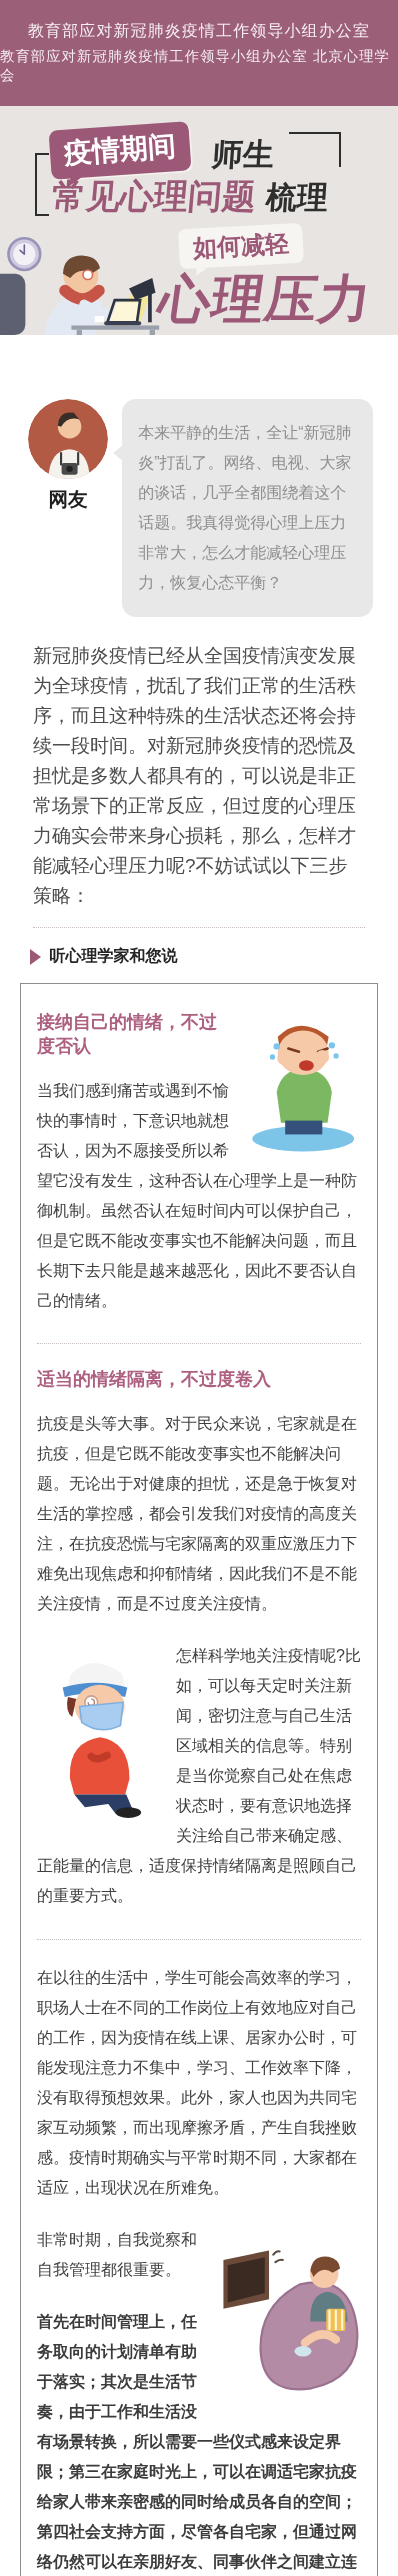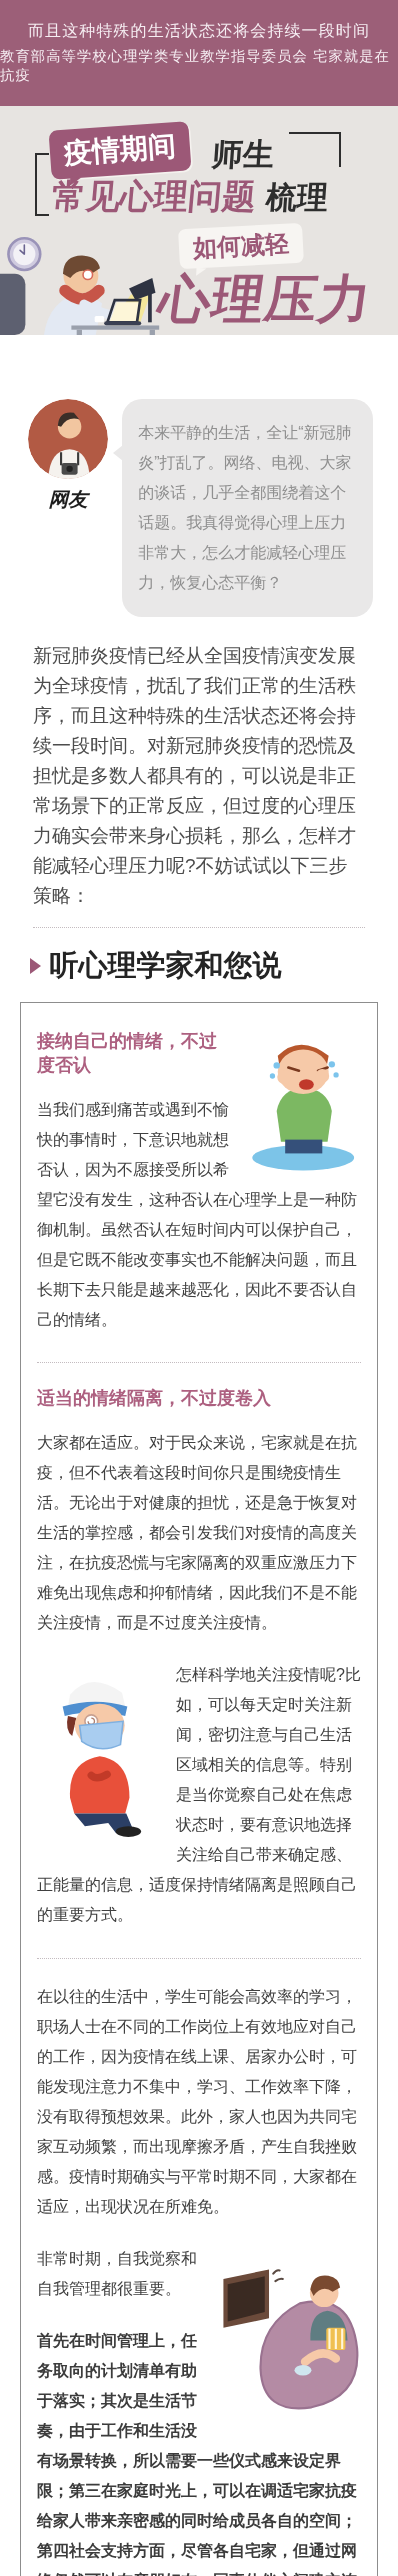--- a/index.html
+++ b/index.html
@@ -24,49 +24,49 @@
   .t2b{font-size:31px;font-weight:bold;color:#2e2e2e;margin-left:7.4px;transform:skewX(-4deg);display:inline-block;}
   .badge2{position:absolute;left:179px;top:120px;background:#f7f5f2;color:#9c5877;font-weight:bold;font-size:24px;padding:4.2px 14px;border-radius:7.4px;transform:rotate(-3deg);}
   .badge2::after{content:'';position:absolute;left:16px;bottom:-7.4px;border-left:10.6px solid #f7f5f2;border-bottom:8.5px solid transparent;transform:rotate(6deg);}
   .t3{position:absolute;left:159px;top:159px;font-size:52px;font-weight:bold;color:#9c5877;transform:skewX(-8deg);letter-spacing:1.1px;white-space:nowrap;}
   .study-svg{position:absolute;left:0;bottom:0;}
 
   
   .qa{display:flex;padding:0 25.5px;margin-top:64px;gap:11.7px;align-items:flex-start;}
   .avatar-col{width:85px;flex:none;text-align:center;}
   .avatar{width:80px;height:80px;border-radius:50%;overflow:hidden;margin:0 auto;}
-  .avatar-label{margin-top:7.4px;font-size:19.6px;font-weight:bold;font-style:italic;color:#1e1e1e;}
-  .bubble{flex:1;background:#e9e8e8;border-radius:20px;padding:19px 16px;font-size:16px;line-height:30px;color:#8f8f8f;position:relative;}
+  .avatar-label{margin-top:7.4px;font-size:19.6px;font-weight:bold;color:#1e1e1e;}
+  .bubble{flex:1;background:#e9e8e8;border-radius:14px;padding:19px 16px;font-size:16px;line-height:30px;color:#8f8f8f;position:relative;}
   .bubble::before{content:'';position:absolute;left:-9px;top:46px;border-top:8px solid transparent;border-bottom:8px solid transparent;border-right:10.6px solid #e9e8e8;}
 
   .intro{margin:24.4px 33px 0;font-size:19px;line-height:30px;color:#4d4d4d;}
   .dotted{margin:16px 33px 0;border-top:1.1px dotted #c4bcc0;height:0;}
 
   .sec-header{margin:18px 0 0 30px;display:flex;align-items:center;gap:8.5px;}
   .tri{width:0;height:0;border-left:11.7px solid #9c5877;border-top:8px solid transparent;border-bottom:8px solid transparent;flex:none;}
-  .sec-header span{font-size:29px;font-weight:bold;color:#242424;}
+  .sec-header span{font-size:16px;font-weight:bold;color:#242424;}
 
   
   .card{margin:16px 20px 0;border:0.5px solid #8d8d8d;background:#fff;padding:22px 16px 16px;}
   .card h3{color:#ad6080;font-size:18px;font-weight:bold;margin:3.2px 0 18px;}
   .card p{font-size:16px;line-height:30px;color:#404040;margin:0 0 22px;}
   .card p.strong{font-weight:bold;color:#3c3c3c;}
   .flow{display:flow-root;}
   .ill-right{float:right;margin:0 0 7.4px 14px;}
   .ill-left{float:left;margin:4.2px 14px 6.4px 0;}
   .divider{border-top:1.1px dotted #c4bcc0;margin:5.3px 0 23.4px;height:0;}
 </style>
 </head>
 <body>
 
 <div class="page">
 
   <header class="banner">
-    <div class="l1">而且这种特殊的生活状态还将会持续一段时间</div>
-    <div class="l2">教育部高等学校心理学类专业教学指导委员会  宅家就是在抗疫</div>
+    <div class="l1">教育部应对新冠肺炎疫情工作领导小组办公室</div>
+    <div class="l2">教育部应对新冠肺炎疫情工作领导小组办公室  北京心理学会</div>
   </header>
 
   <section class="hero">
     <div class="bracket-left"></div>
     <div class="bracket-right"></div>
     <div class="badge1">疫情期间</div>
     <div class="t1b">师生</div>
     <div class="t2">
       <span class="t2a">常见心理问题</span>
       <span class="t2b">梳理</span>
@@ -144,21 +144,21 @@
           <circle cx="168" cy="94" r="5" fill="#7cc4ec"></circle>
         </svg>
       </div>
       <h3>接纳自己的情绪，不过度否认</h3>
       <p>当我们感到痛苦或遇到不愉快的事情时，下意识地就想否认，因为不愿接受所以希望它没有发生，这种否认在心理学上是一种防御机制。虽然否认在短时间内可以保护自己，但是它既不能改变事实也不能解决问题，而且长期下去只能是越来越恶化，因此不要否认自己的情绪。</p>
     </div>
 
     <div class="divider"></div>
 
     <h3>适当的情绪隔离，不过度卷入</h3>
-    <p>大家都在适应。对于民众来说，宅家就是在抗疫，但不代表着这段时间你只是围绕疫情生活。无论出于对健康的担忧，还是急于恢复对生活的掌控感，都会引发我们对疫情的高度关注，在抗疫恐慌与宅家隔离的双重应激压力下难免出现焦虑和抑郁情绪，因此我们不是不能关注疫情，而是不过度关注疫情。</p>
+    <p>抗疫是头等大事。对于民众来说，宅家就是在抗疫，但是它既不能改变事实也不能解决问题。无论出于对健康的担忧，还是急于恢复对生活的掌控感，都会引发我们对疫情的高度关注，在抗疫恐慌与宅家隔离的双重应激压力下难免出现焦虑和抑郁情绪，因此我们不是不能关注疫情，而是不过度关注疫情。</p>
     <div class="flow">
       <div class="ill-left">
         <svg width="125" height="175" viewBox="0 0 235 330">
           <path d="M62 58 q38-46 98-4 l6 26 h-108z" fill="#f4f4f4"></path>
           <path d="M48 80 q62-18 122 0 l-4 18 q-58-14-114 0z" fill="#4f8fd0"></path>
           <path d="M58 98 q-6 26 8 38 l8-34z" fill="#7a3428"></path>
           <ellipse cx="118" cy="116" rx="47" ry="41" fill="#f6c9a8"></ellipse>
           <circle cx="102" cy="108" r="12" fill="#ffffff" stroke="#c8a090" stroke-width="3"></circle>
           <path d="M102 102 a6 6 0 1 1 -6 6" stroke="#b08070" stroke-width="2.5" fill="none"></path>
           <path d="M80 116 L162 108 L157 152 Q117 170 84 146 Z" fill="#a9cdf0" stroke="#7fb0e0" stroke-width="3"></path>

